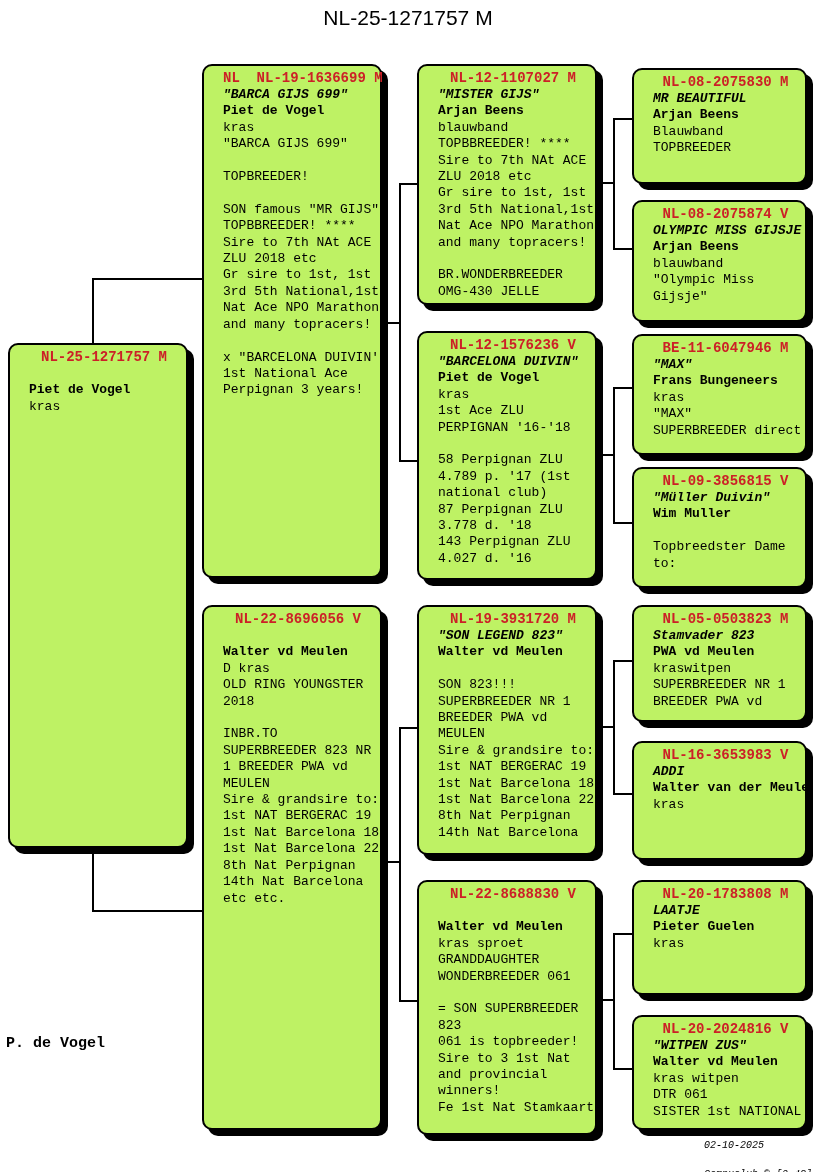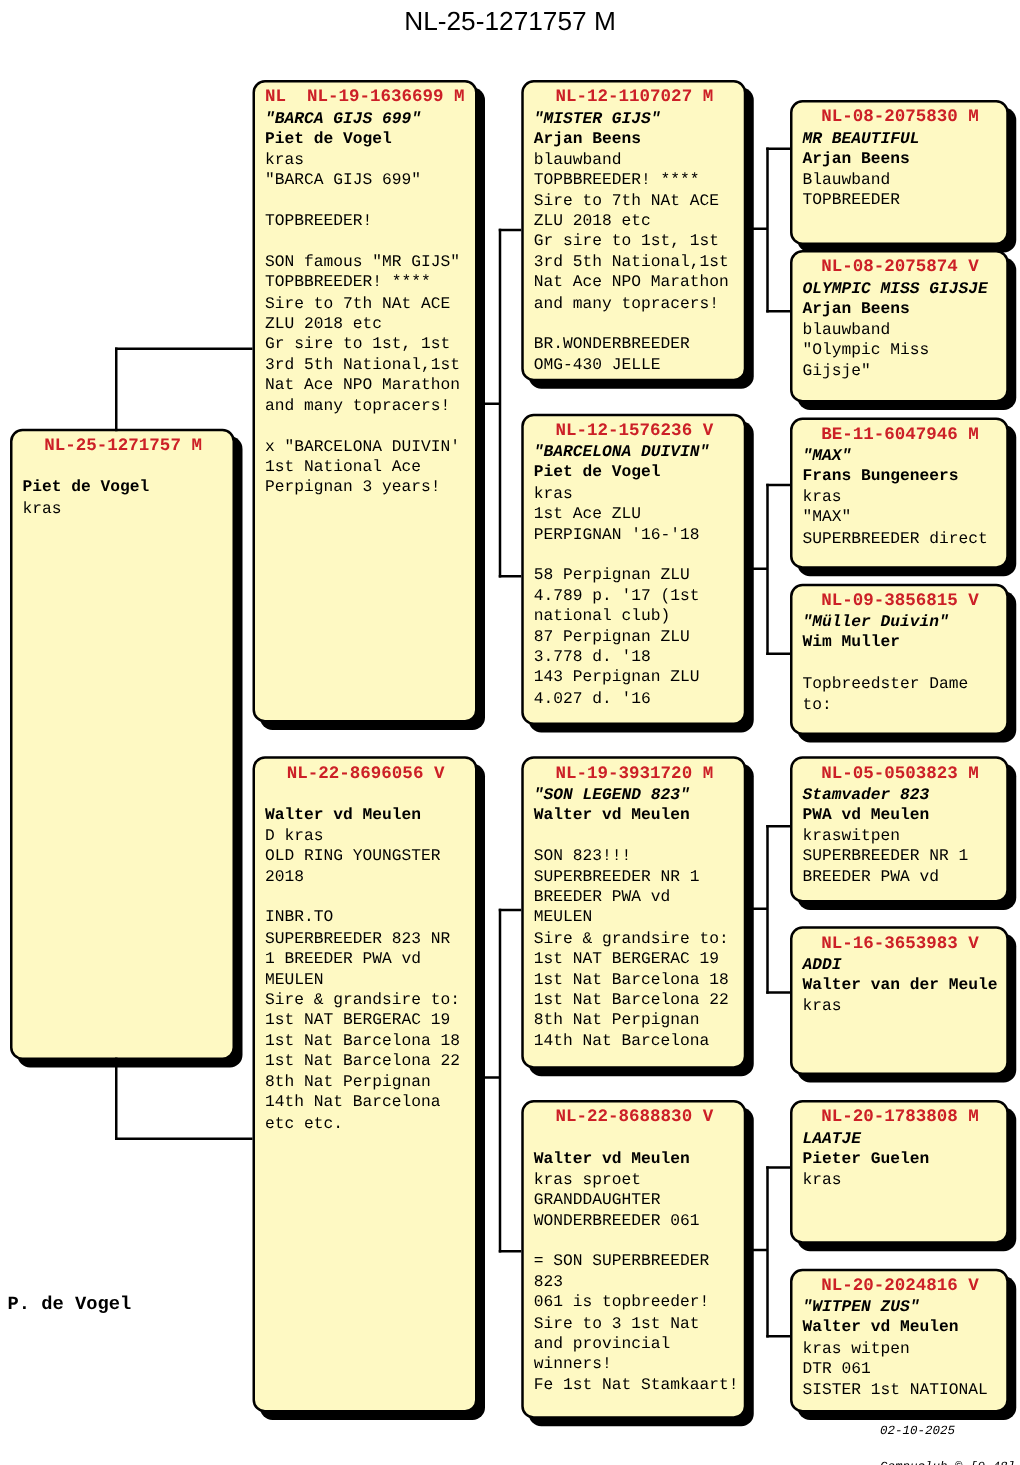--- a/index.html
+++ b/index.html
@@ -12,25 +12,25 @@
     overflow:hidden;
   }
   .title {
     position:absolute; top:6px; left:0; width:816px;
     display:flex; justify-content:center; gap:44px;
     font-family:"Liberation Sans", sans-serif;
     font-size:21px; color:#000;
   }
   .box {
     position:absolute;
-    background:#fef9c3;
+    background:#bef264;
     border:2px solid #000;
     border-radius:10px;
     box-shadow:6px 6px 0 0 #000;
-    padding:4px 7px 2px 8px;
+    padding:4px 7px 2px 19px;
   }
   .box-header {
     color:var(--header-red);
     font-weight:bold;
     font-size:14px;
     line-height:17px;
     text-align:center;
     white-space:pre;
   }
   .bl {
@@ -185,21 +185,21 @@
       <div class="bl">= SON SUPERBREEDER</div>
       <div class="bl">823</div>
       <div class="bl">061 is topbreeder!</div>
       <div class="bl">Sire to 3 1st Nat</div>
       <div class="bl">and provincial</div>
       <div class="bl">winners!</div>
       <div class="bl">Fe 1st Nat Stamkaart!</div>
     </div>
 </div>
 
-<div class="box" style="left:632px;top:80px;width:175px;height:116px">
+<div class="box" style="left:632px;top:68px;width:175px;height:116px">
   <div class="box-header">NL-08-2075830 M</div>
   <div>
       <div class="bl i">MR BEAUTIFUL</div>
       <div class="bl b">Arjan Beens</div>
       <div class="bl">Blauwband</div>
       <div class="bl">TOPBREEDER</div>
     </div>
 </div>
 
 <div class="box" style="left:632px;top:200px;width:175px;height:122px">

